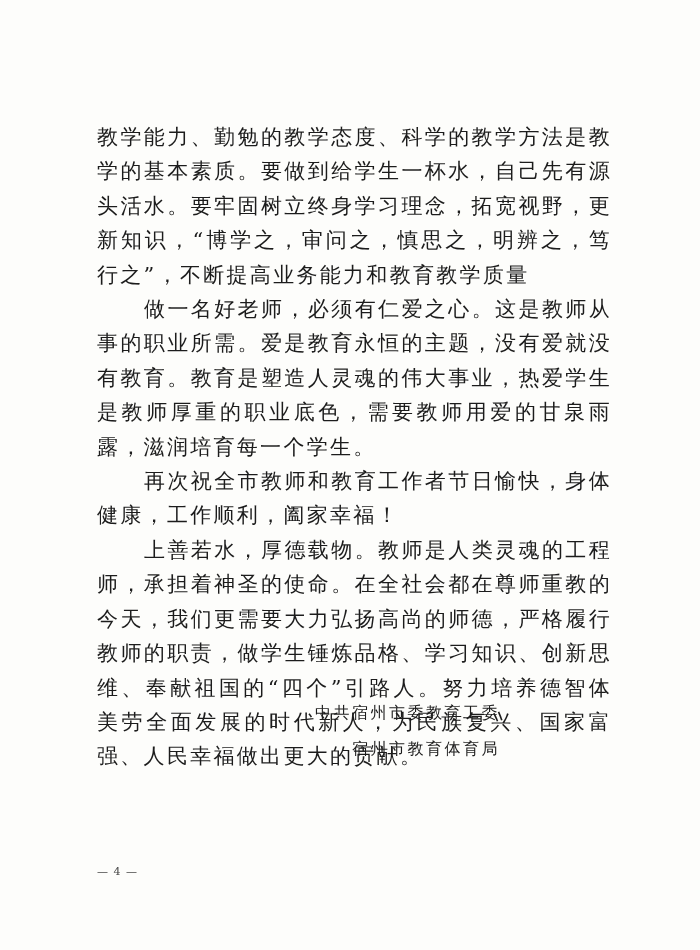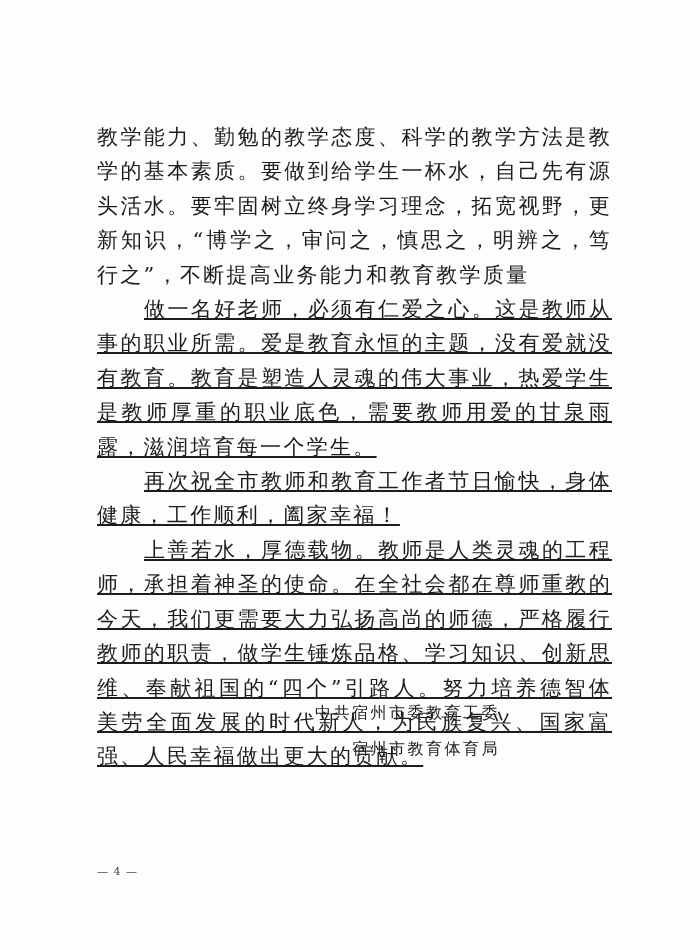--- a/index.html
+++ b/index.html
@@ -17,21 +17,21 @@
   .body-text {
     position: absolute;
     left: 97px; top: 111px;
     width: 515px;
     font-size: 21px;
     line-height: 34.4px;
     letter-spacing: 2.3px;
     text-align: justify;
   }
   .para { margin: 0; }
-  .para.indent { text-indent: 47px; text-decoration: underline; }
+  .para.indent { text-indent: 47px; }
   .signature {
     position: absolute;
     right: 90px; top: 686px;
     text-align: right;
     font-size: 16px;
     line-height: 36px;
     letter-spacing: 2.5px;
   }
   .sig-line { display: block; }
   .page-number {

